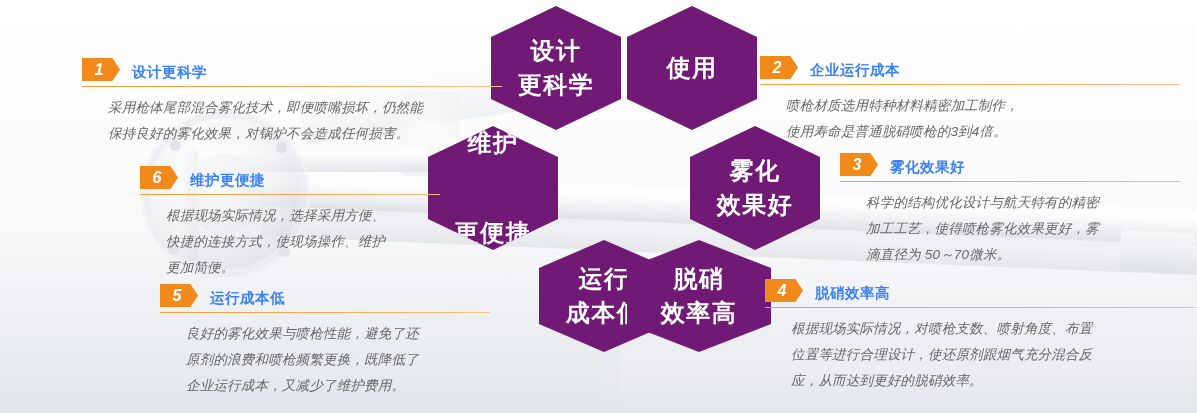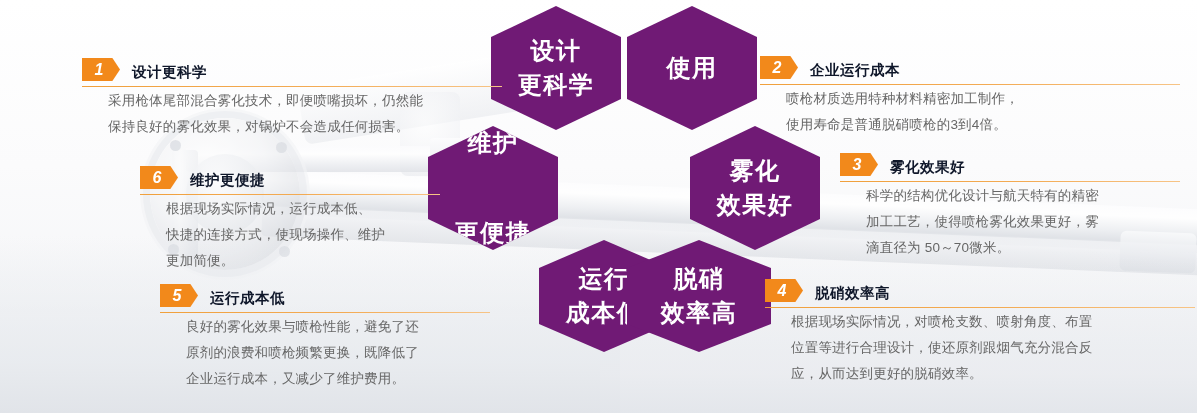--- a/index.html
+++ b/index.html
@@ -124,36 +124,37 @@
     font-size:16px;
     line-height:23px;
     text-align:center;
     text-indent:-4px;
     flex:0 0 auto;
   }
   .head-title{
     margin-left:12px;
     font-size:14.5px;
     font-weight:bold;
-    color:#0f172a;
+    color:#3b82f6;
     line-height:18px;
     letter-spacing:.5px;
     white-space:nowrap;
   }
   .rule{
     height:1px;
     background:linear-gradient(90deg,#f0a03c 0%,#f3ab54 55%,#f7c486 100%);
     margin-top:5px;
   }
   .body-text{
-    margin-top:1px;
+    margin-top:8px;
     font-size:13.5px;
     line-height:26px;
     color:#666666;
     letter-spacing:.2px;
+    font-style:italic;
   }
   .body-text p{margin:0;white-space:nowrap;}
   .indent{padding-left:26px;}
 </style>
 </head>
 <body>
 
 <div id="stage">
 
   <div class="photo bg-wash"></div>
@@ -266,19 +267,19 @@
     </div>
   </div>
 
   <div class="info" style="left:140px;top:163px;width:300px;">
     <div class="info-head">
       <div class="badge">6</div>
       <div class="head-title">维护更便捷</div>
     </div>
     <div class="rule"></div>
     <div class="body-text indent">
-      <p>根据现场实际情况，运行成本低、</p>
+      <p>根据现场实际情况，选择采用方便、</p>
       <p>快捷的连接方式，使现场操作、维护</p>
       <p>更加简便。</p>
     </div>
   </div>
 
 </div>
 
 </body></html>

